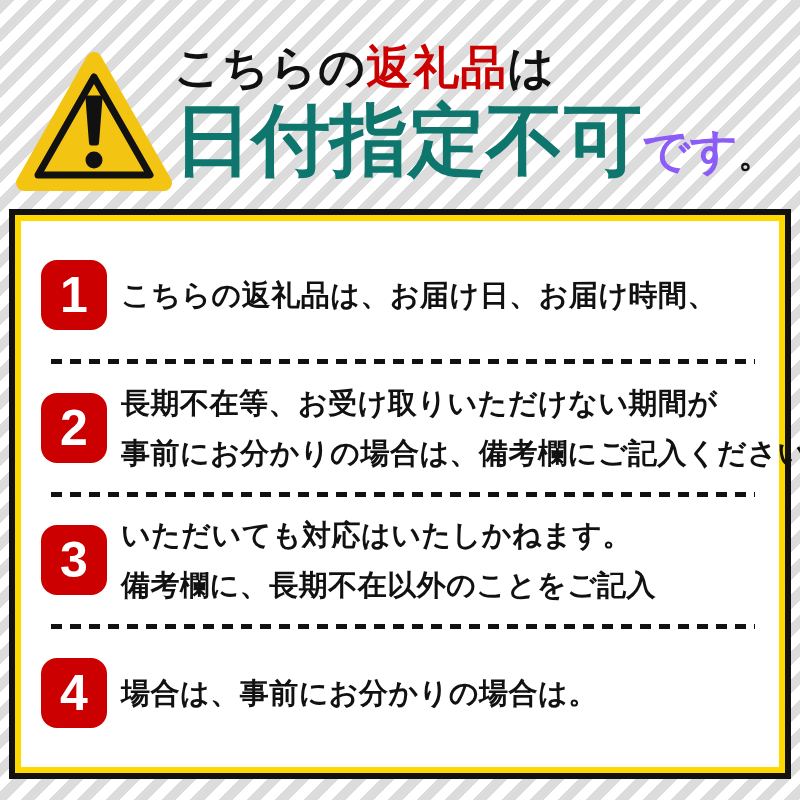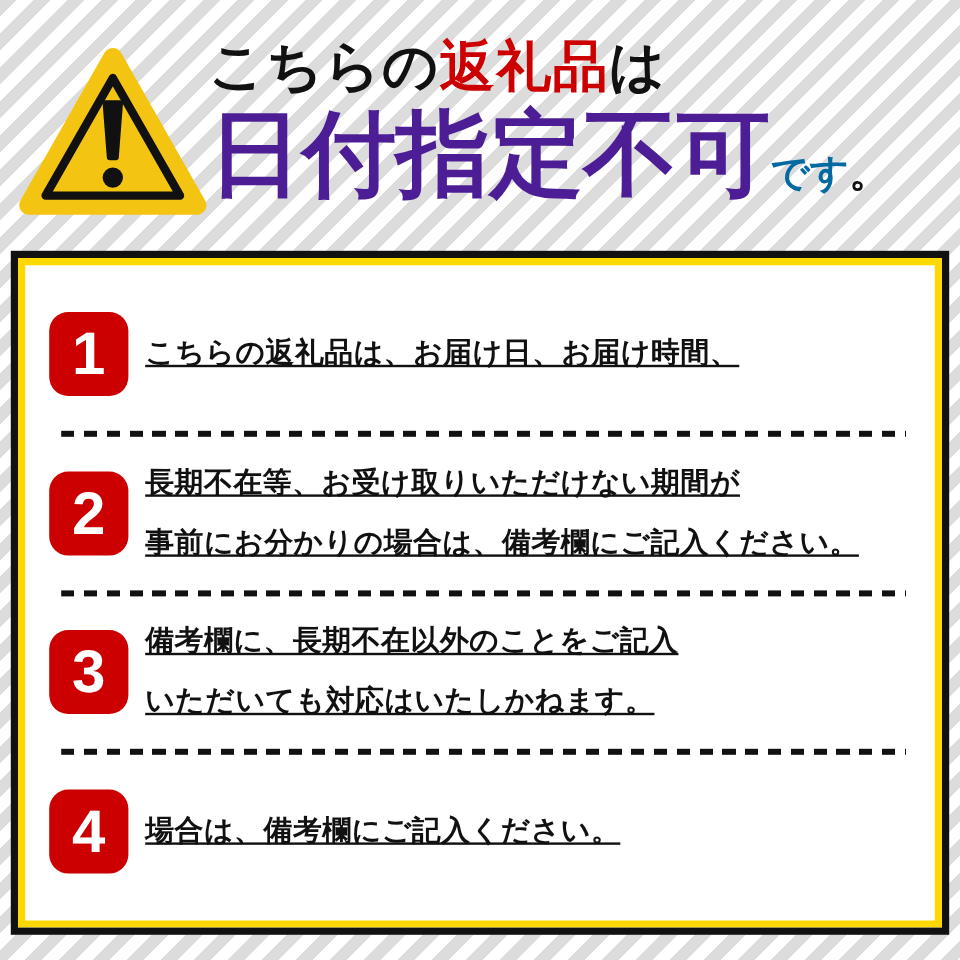--- a/index.html
+++ b/index.html
@@ -5,48 +5,48 @@
   * { margin:0; padding:0; box-sizing:border-box; }
   html,body { width:800px; height:800px; }
   body {
     position:relative;
     overflow:hidden;
     font-family:"Liberation Sans","DejaVu Sans",sans-serif;
     background:repeating-linear-gradient(135deg,#dcdcdc 0 10px,#ffffff 10px 20px);
   }
 
   
-  .header { position:absolute; top:0; left:0; width:800px; height:209px;font-family:Liberation Serif, serif; }
+  .header { position:absolute; top:12px; left:0; width:800px; height:209px;font-family:Liberation Serif, serif; }
   .triangle-wrap { position:absolute; left:14px; top:34px; width:160px; height:158px; }
   .triangle-wrap svg { width:100%; height:100%; display:block; }
   .title-block { position:absolute; left:174px; top:26px; white-space:nowrap; }
   .title-line1 { font-size:46px; font-weight:900; color:#111111; letter-spacing:1px; line-height:1.3; }
   .title-line1 .hl { color:#cc0000; }
   .title-line2 { margin-top:2px; line-height:1.05; }
-  .title-line2 .big { font-size:78px; font-weight:900; color:#4c1d95; letter-spacing:0; }
-  .title-line2 .desu { font-size:32px; font-weight:900; color:#0369a1; }
+  .title-line2 .big { font-size:78px; font-weight:900; color:#0f766e; letter-spacing:0; }
+  .title-line2 .desu { font-size:47px; font-weight:900; color:#8b5cf6; }
   .title-line2 .period { font-size:34px; font-weight:900; color:#111111; }
 
   
   .box {
     position:absolute; left:9px; top:209px; width:782px; height:570px;
     background:#ffffff;
     border:6px solid #111111;
     box-shadow:inset 0 0 0 6px #ffd800;
     display:flex; flex-direction:column;
     padding:16px 16px;
   }
   .item { flex:1; display:flex; align-items:center; gap:14px; padding-left:10px; min-height:0; }
   .badge {
     flex:none; width:66px; height:70px; border-radius:16px;
     background:#cc0000; color:#ffffff;
     font-size:50px; font-weight:800;
     display:flex; align-items:center; justify-content:center;
   }
-  .lines { font-size:24px; font-weight:900; color:#111111; line-height:50px; white-space:nowrap; letter-spacing:0.5px;text-decoration:underline; }
+  .lines { font-size:29px; font-weight:900; color:#111111; line-height:50px; white-space:nowrap; letter-spacing:0.5px; }
   .sep {
     flex:none; height:5px; margin:0 14px 0 20px;
     background:repeating-linear-gradient(90deg,#111111 0 11px,transparent 11px 19px);
   }
 </style>
 </head>
 <body>
 
 <div class="header">
   <div class="triangle-wrap">
@@ -82,26 +82,26 @@
     <div class="lines">
       <div>長期不在等、お受け取りいただけない期間が</div>
       <div>事前にお分かりの場合は、備考欄にご記入ください。</div>
     </div>
   </div>
   <div class="sep"></div>
 
   <div class="item">
     <div class="badge">3</div>
     <div class="lines">
+      <div>いただいても対応はいたしかねます。</div>
       <div>備考欄に、長期不在以外のことをご記入</div>
-      <div>いただいても対応はいたしかねます。</div>
     </div>
   </div>
   <div class="sep"></div>
 
   <div class="item">
     <div class="badge">4</div>
     <div class="lines">
-      <div>場合は、備考欄にご記入ください。</div>
+      <div>場合は、事前にお分かりの場合は。</div>
     </div>
   </div>
 
 </div>
 
 </body></html>

